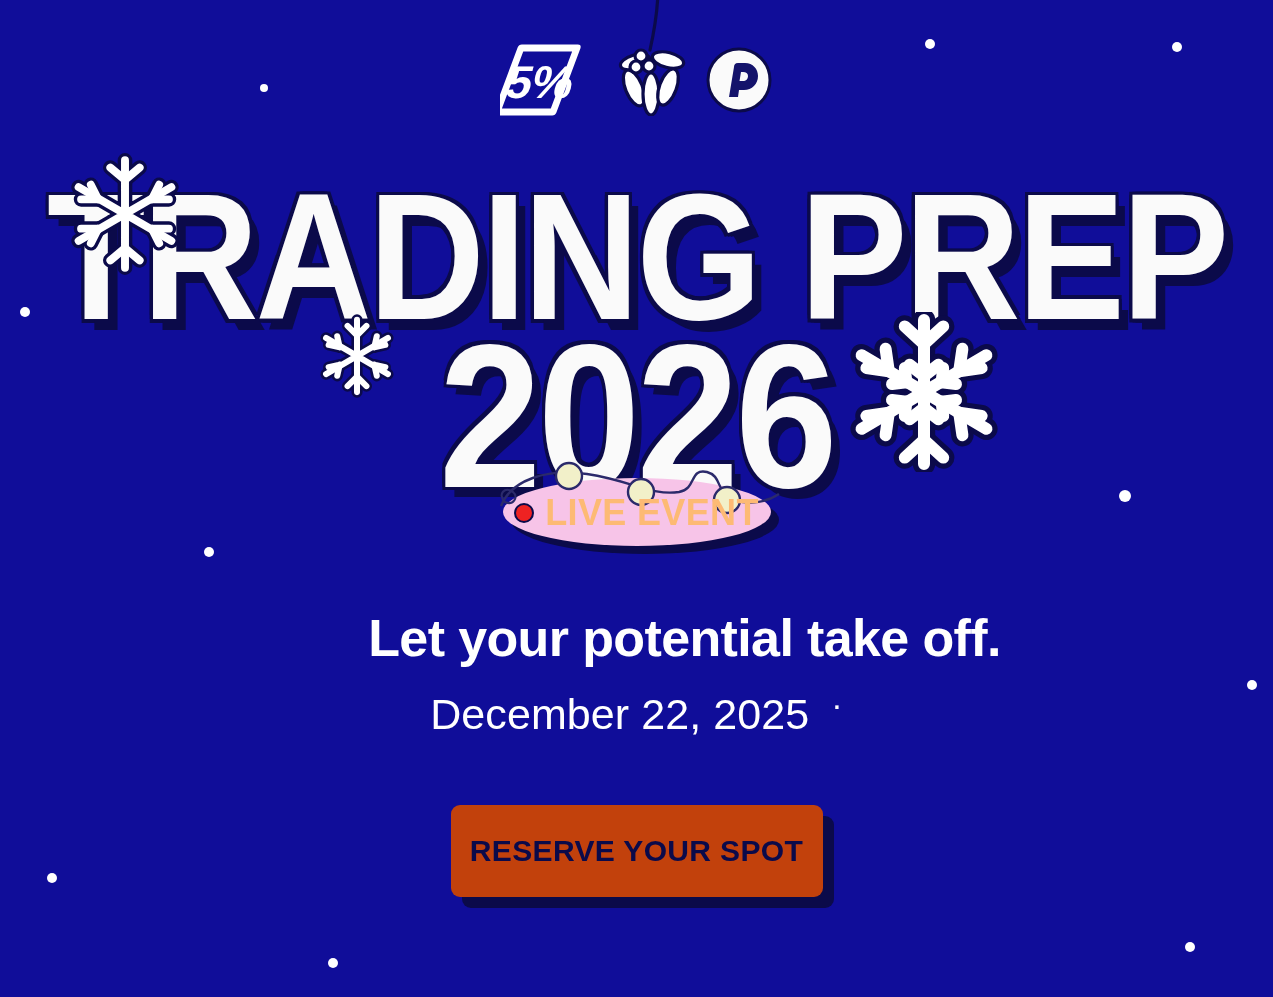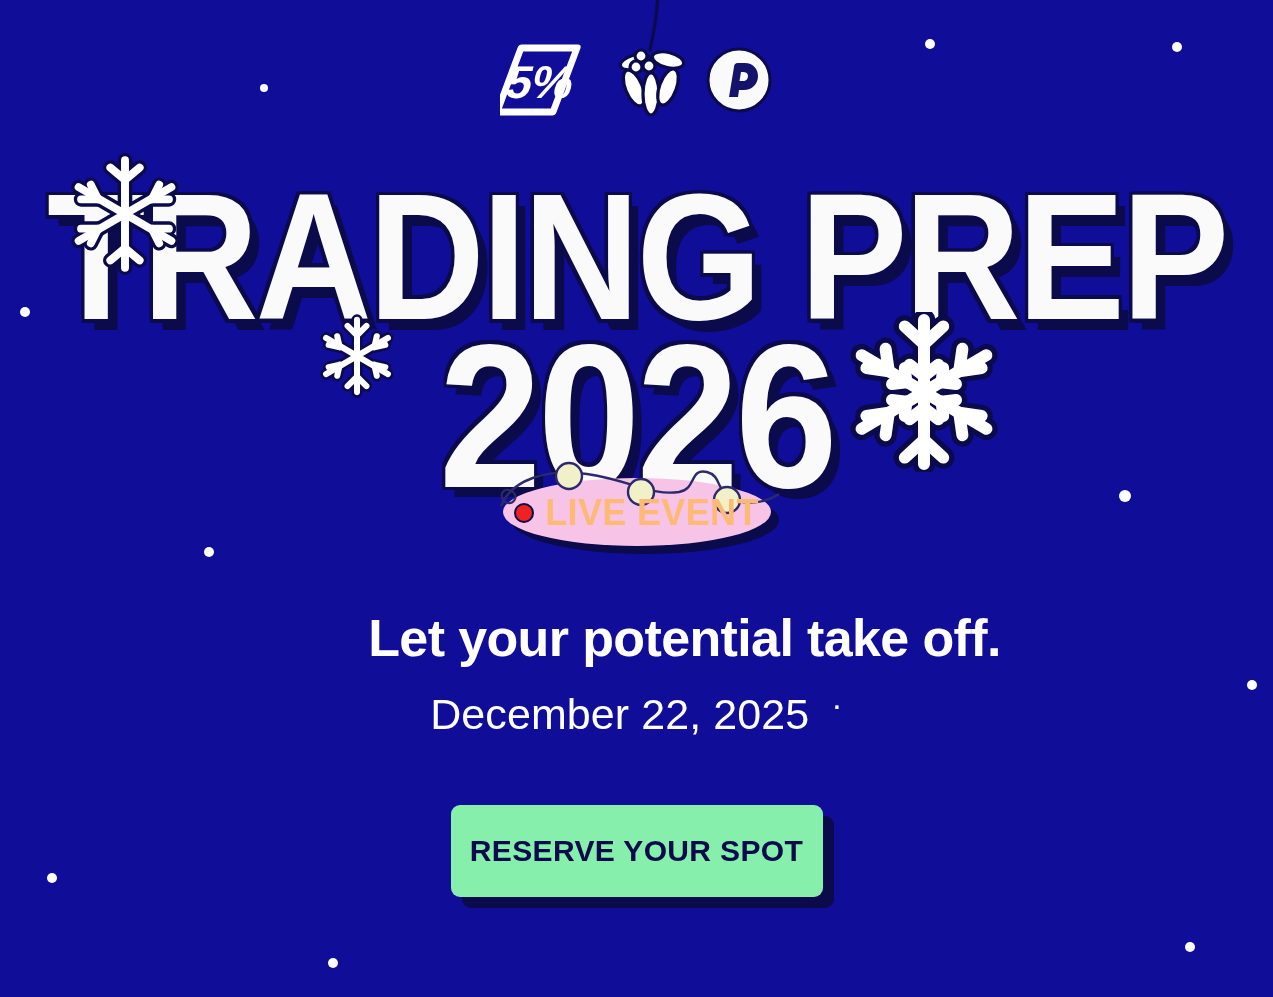--- a/index.html
+++ b/index.html
@@ -135,21 +135,21 @@
   }
   .cta-stack { position:relative; width:372px; height:92px; }
   .cta-shadow {
     position:absolute; left:11px; top:11px;
     width:372px; height:92px;
     background:#0B0A4A; border-radius:9px;
   }
   .cta-button {
     position:absolute; left:0; top:0;
     width:372px; height:92px;
-    background:#86efac;
+    background:#c2410c;
     border:none; border-radius:9px;
     color:#0B0A4A;
     font-size:30px;
     font-weight:700;
     letter-spacing:0.012em;
     font-family:"Liberation Sans", sans-serif;
     cursor:pointer;
   }
 </style>
 </head>

